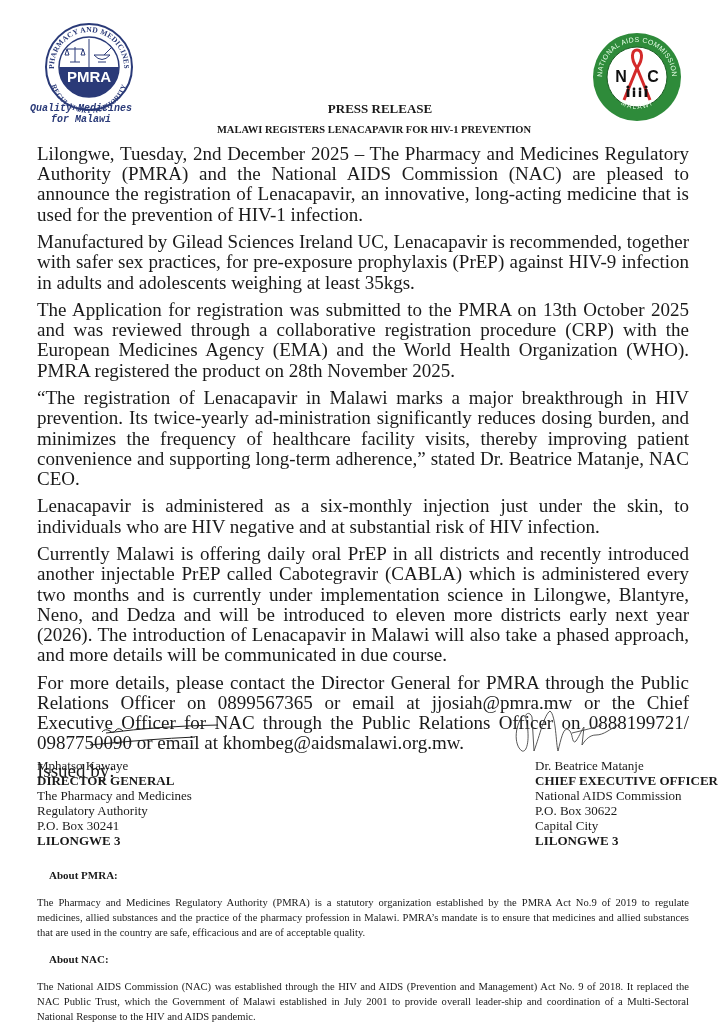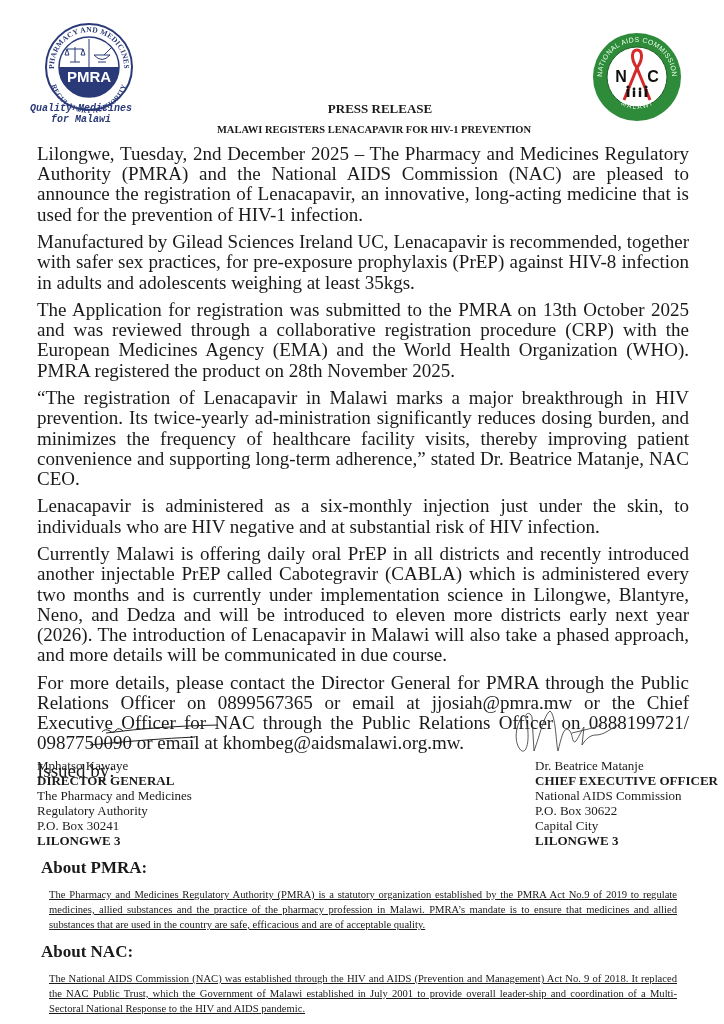--- a/index.html
+++ b/index.html
@@ -9,22 +9,22 @@
   .logo-pmra { left:34px; top:22px; width:110px; height:100px; }
   .logo-nac { left:588px; top:32px; width:98px; height:90px; }
   .tagline { position:absolute; left:26px; top:103px; width:110px; font-size:10px; font-style:italic; font-weight:bold; color:#2a3a78; text-align:center; font-family:Liberation Mono, monospace; }
   .title { left:14px; width:724px; top:101px; text-align:center; font-weight:bold; font-size:13px; padding-left:8px; box-sizing:border-box; }
   .subtitle { left:0; width:724px; top:124px; text-align:center; font-weight:bold; font-size:10.5px; padding-left:24px; box-sizing:border-box; }
   .body { left:37px; width:652px; top:144px; font-size:19px; line-height:20.2px; text-align:justify; }
   .body p { margin:0 0 7.3px 0; }
   .sig-block { font-size:13px; line-height:15.1px; }
   .sig-block .b { font-weight:bold; }
   .about { left:37px; width:652px; font-size:10.6px; line-height:15px; text-align:justify; }
-  .about h4 { margin:4px; font-size:17px; font-weight:bold; }
-  .about p { margin:12px;text-decoration:underline; }
+  .about h4 { margin:12px; font-size:11px; font-weight:bold; }
+  .about p { margin:0; }
 </style>
 </head>
 <body>
 
 <svg class="abs logo-pmra" viewBox="0 0 110 100">
   <defs>
     <path id="pmraTop" d="M 20,45 A 35,35 0 0 1 90,45"></path>
     <path id="pmraBot" d="M 16,52 A 39,39 0 0 0 94,52"></path>
   </defs>
   <circle cx="55" cy="45" r="43" fill="#fff" stroke="#2a3a78" stroke-width="2"></circle>
@@ -74,21 +74,21 @@
     <circle cx="58" cy="55" r="1.6"></circle>
       <rect x="56.6" y="57" width="2.8" height="8"></rect>
   </g>
 </svg>
 
 <div class="abs title">PRESS RELEASE</div>
 <div class="abs subtitle">MALAWI REGISTERS LENACAPAVIR FOR HIV-1 PREVENTION</div>
 
 <div class="abs body">
   <p>Lilongwe, Tuesday, 2nd December 2025 – The Pharmacy and Medicines Regulatory Authority (PMRA) and the National AIDS Commission (NAC) are pleased to announce the registration of Lenacapavir, an innovative, long-acting medicine that is used for the prevention of HIV-1 infection.</p>
-  <p>Manufactured by Gilead Sciences Ireland UC, Lenacapavir is recommended, together with safer sex practices, for pre-exposure prophylaxis (PrEP) against HIV-8 infection in adults and adolescents weighing at least 35kgs.</p>
+  <p>Manufactured by Gilead Sciences Ireland UC, Lenacapavir is recommended, together with safer sex practices, for pre-exposure prophylaxis (PrEP) against HIV-9 infection in adults and adolescents weighing at least 35kgs.</p>
   <p>The Application for registration was submitted to the PMRA on 13th October 2025 and was reviewed through a collaborative registration procedure (CRP) with the European Medicines Agency (EMA) and the World Health Organization (WHO). PMRA registered the product on 28th November 2025.</p>
   <p>“The registration of Lenacapavir in Malawi marks a major breakthrough in HIV prevention. Its twice-yearly ad-ministration significantly reduces dosing burden, and minimizes the frequency of healthcare facility visits, thereby improving patient convenience and supporting long-term adherence,” stated Dr. Beatrice Matanje, NAC CEO.</p>
   <p>Lenacapavir is administered as a six-monthly injection just under the skin, to individuals who are HIV negative and at substantial risk of HIV infection.</p>
   <p>Currently Malawi is offering daily oral PrEP in all districts and recently introduced another injectable PrEP called Cabotegravir (CABLA) which is administered every two months and is currently under implementation science in Lilongwe, Blantyre, Neno, and Dedza and will be introduced to eleven more districts early next year (2026). The introduction of Lenacapavir in Malawi will also take a phased approach, and more details will be communicated in due course.</p>
   <p>For more details, please contact the Director General for PMRA through the Public Relations Officer on 0899567365 or email at jjosiah@pmra.mw or the Chief Executive Officer for NAC through the Public Relations Officer on 0888199721/ 0987750090 or email at khombeg@aidsmalawi.org.mw.</p>
   <p>Issued by:</p>
 </div>
 
 <svg class="abs" style="left:80px;top:715px;width:160px;height:35px;" viewBox="0 0 160 35">
   <path d="M 10,30 Q 70,24 115,22" stroke="#222" stroke-width="1" fill="none"></path>

